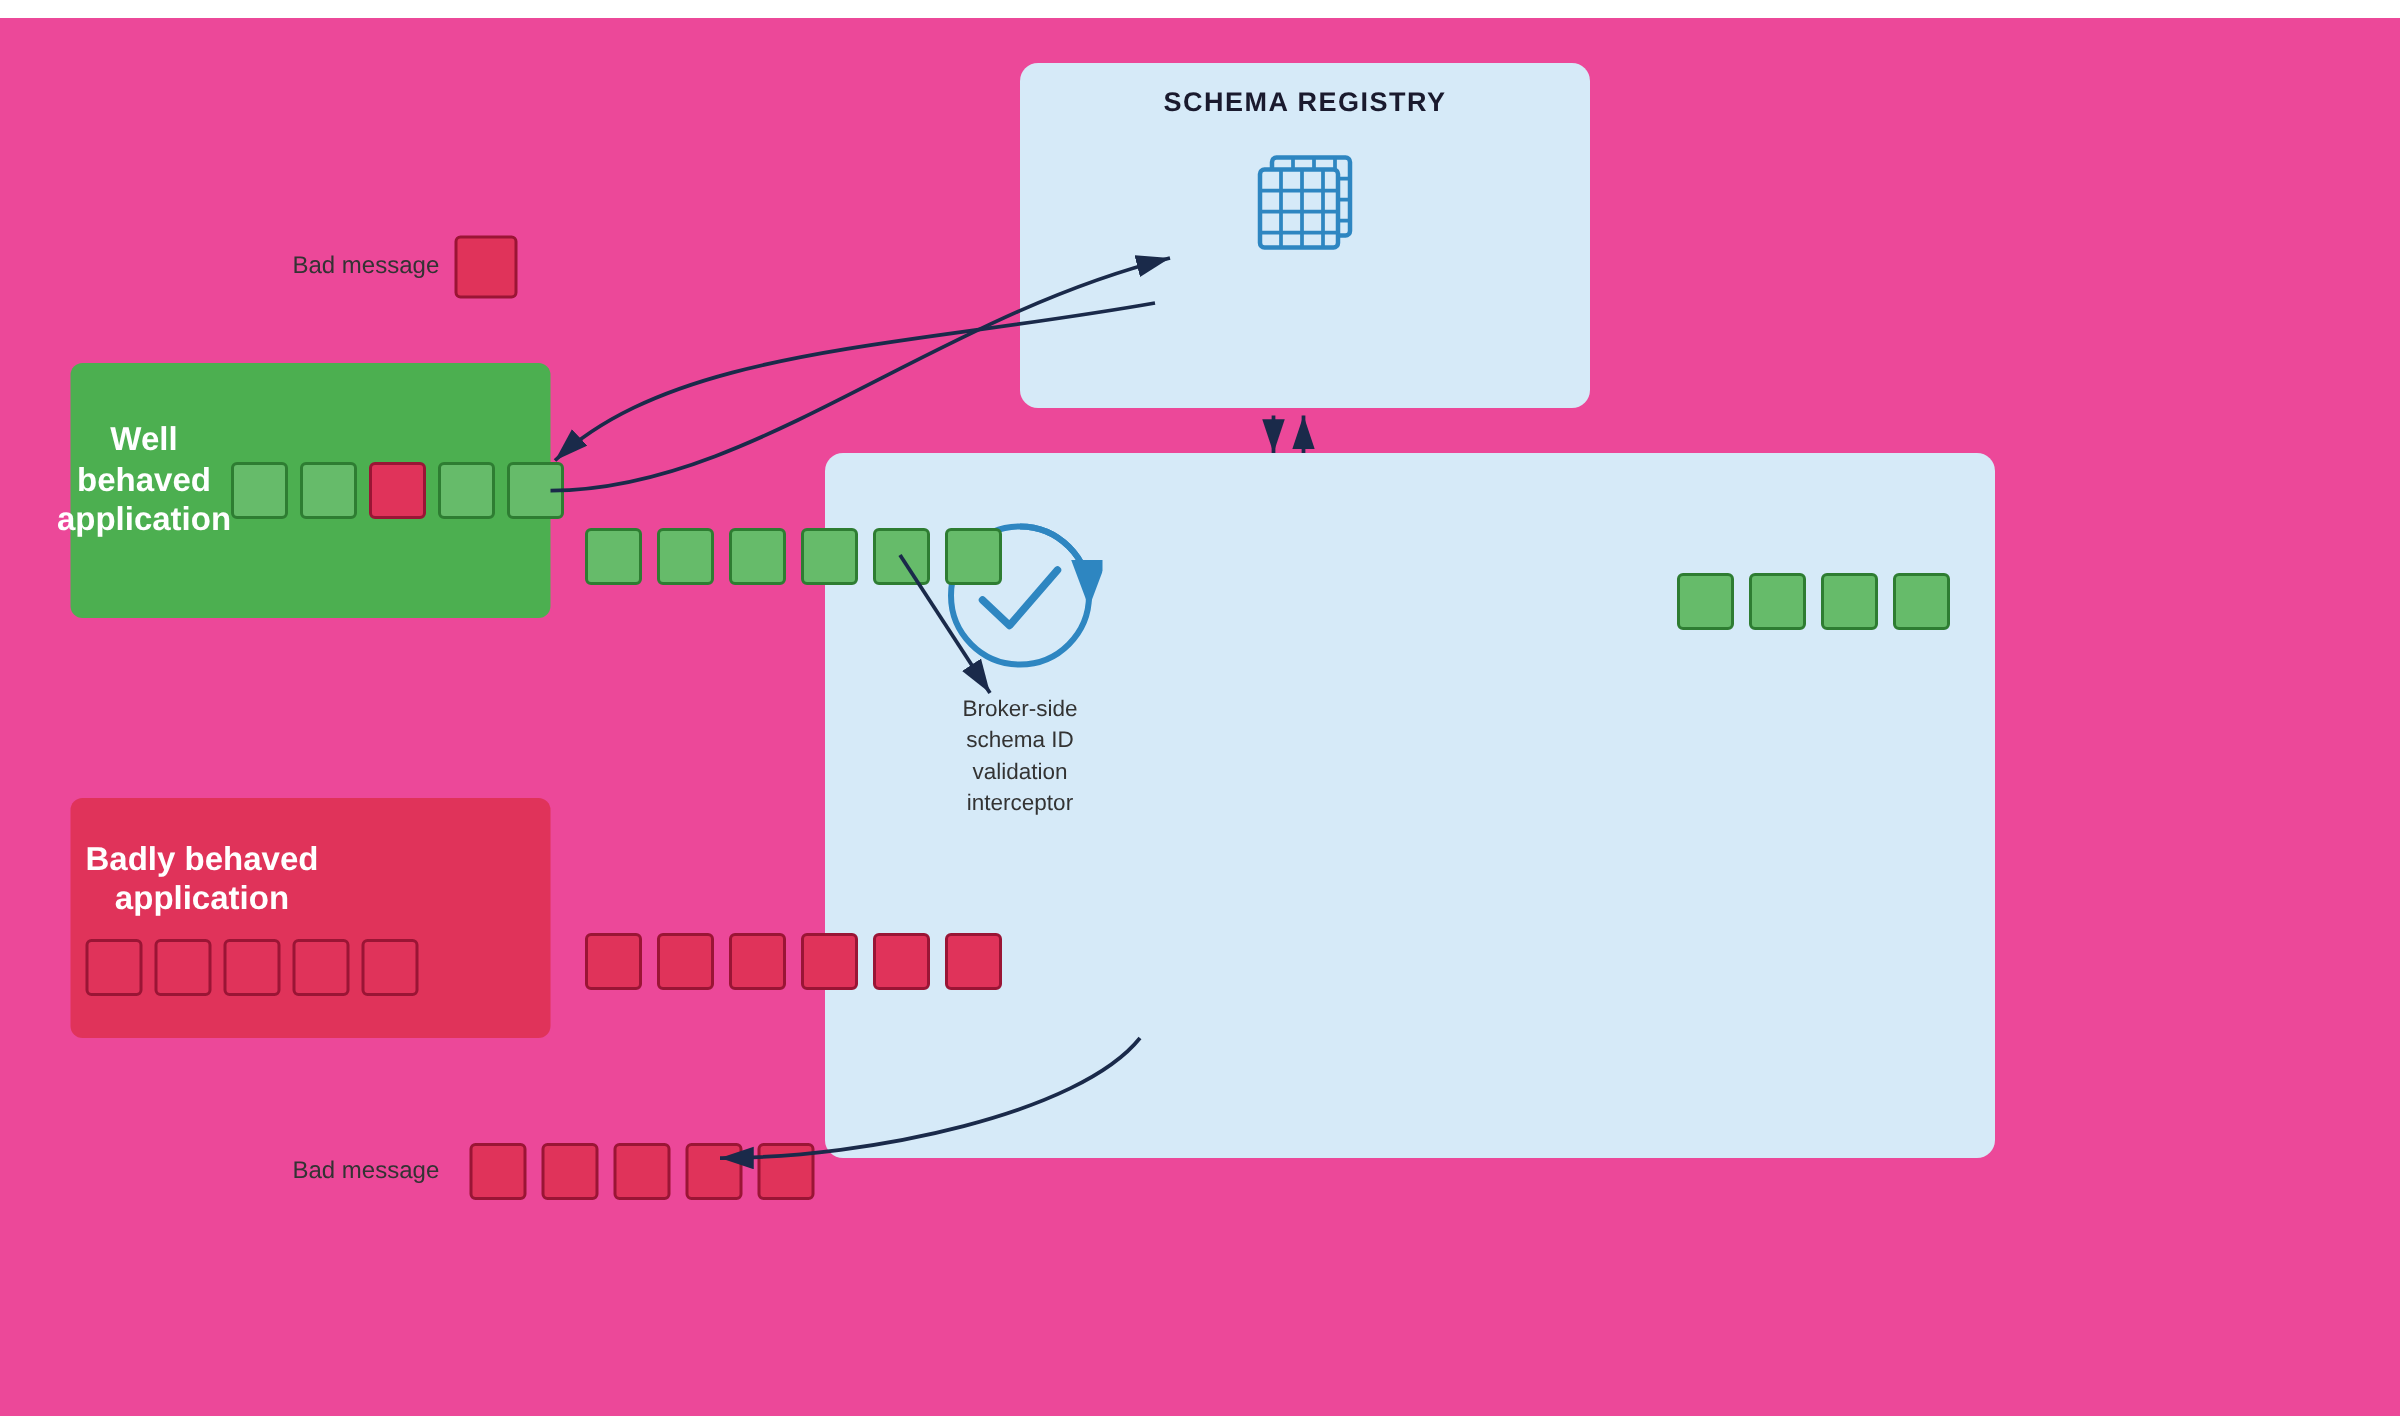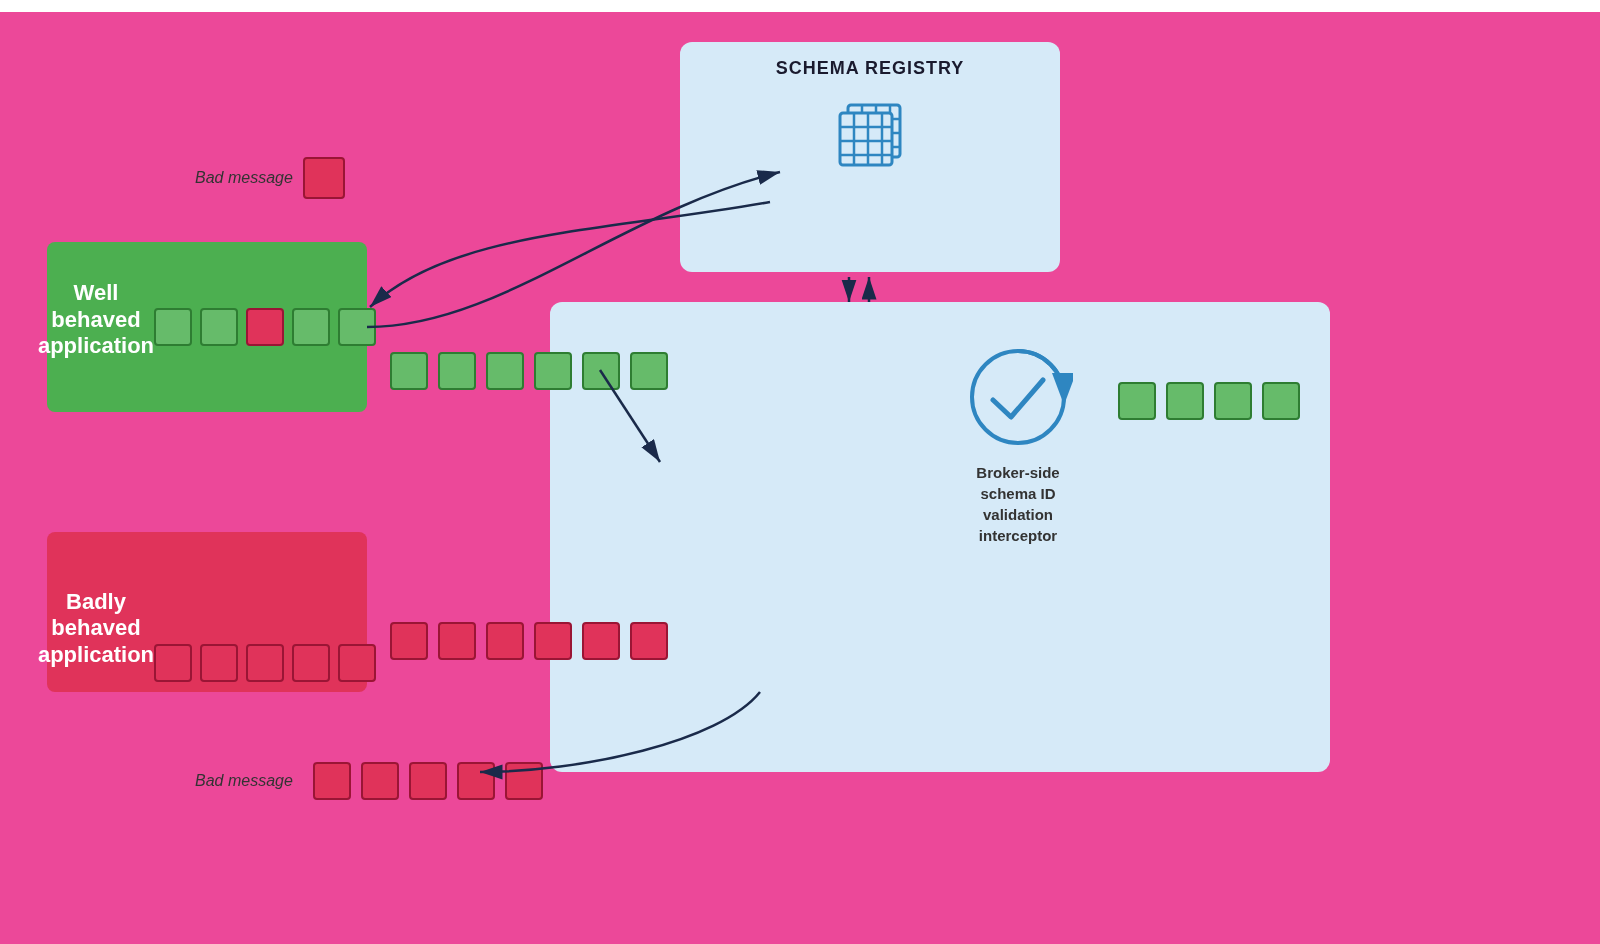--- a/index.html
+++ b/index.html
@@ -96,22 +96,22 @@
     
     .badly-behaved-box {
       position: absolute;
       top: 520px;
       left: 47px;
       width: 320px;
       height: 160px;
       background: #e0335a;
       border-radius: 8px;
       display: flex;
-      flex-direction: row;
-      align-items: flex-end;
+      flex-direction: column;
+      align-items: flex-start;
       justify-content: center;
       padding: 10px;
     }
     .badly-behaved-title {
       font-weight: 800;
       font-size: 22px;
       color: #fff;
       text-align: center;
       margin-bottom: 14px;
       line-height: 1.2;
@@ -162,44 +162,42 @@
       left: 195px;
       display: flex;
       align-items: center;
       gap: 10px;
     }
 
     
     .label-text {
       font-size: 16px;
       color: #333;
-      font-style: italic;
     }
     .broker-side-label {
       font-size: 15px;
       color: #333;
       text-align: center;
       line-height: 1.4;
       margin-top: 10px;
     }
     .high-quality-label {
       font-size: 15px;
       color: #333;
       text-align: center;
       line-height: 1.4;
       margin-top: 10px;
     }
 
     
     .broker-interior {
       display: flex;
       align-items: flex-start;
-      justify-content: flex-end;
+      justify-content: space-between;
       margin-top: 20px;
-      font-weight: bold;
     }
     .broker-check-section {
       display: flex;
       flex-direction: column;
       align-items: center;
       width: 200px;
     }
     .broker-messages-section {
       display: flex;
       flex-direction: column;

